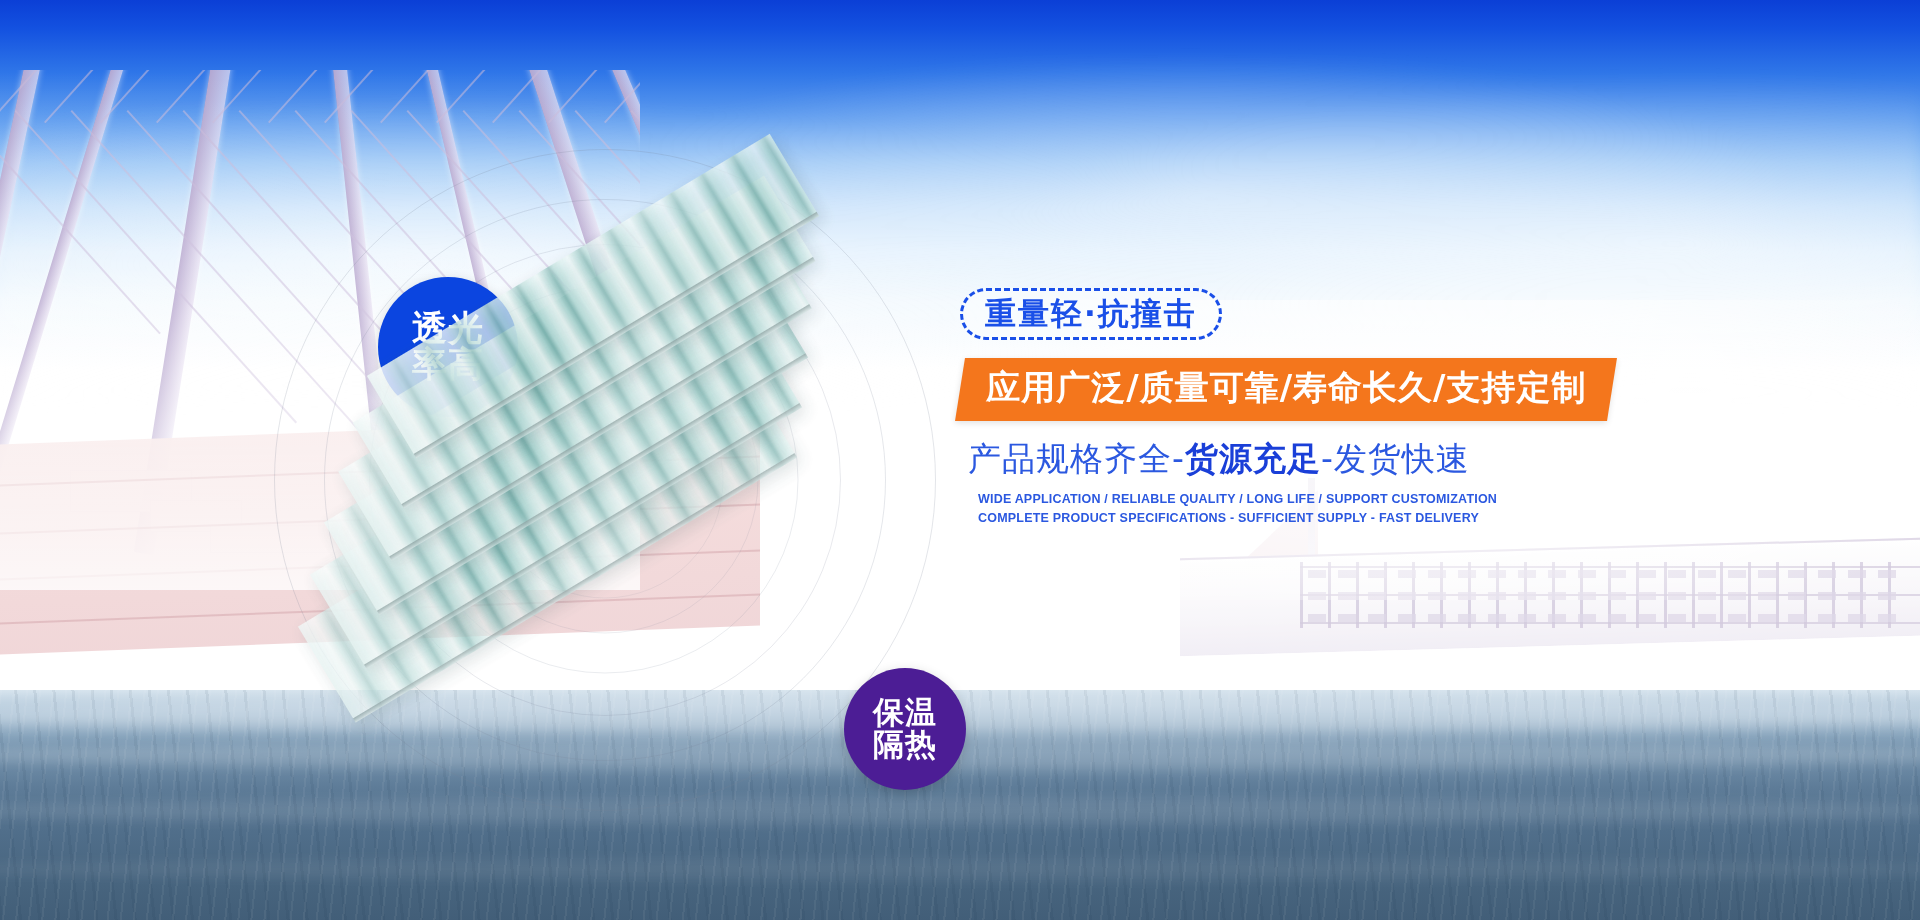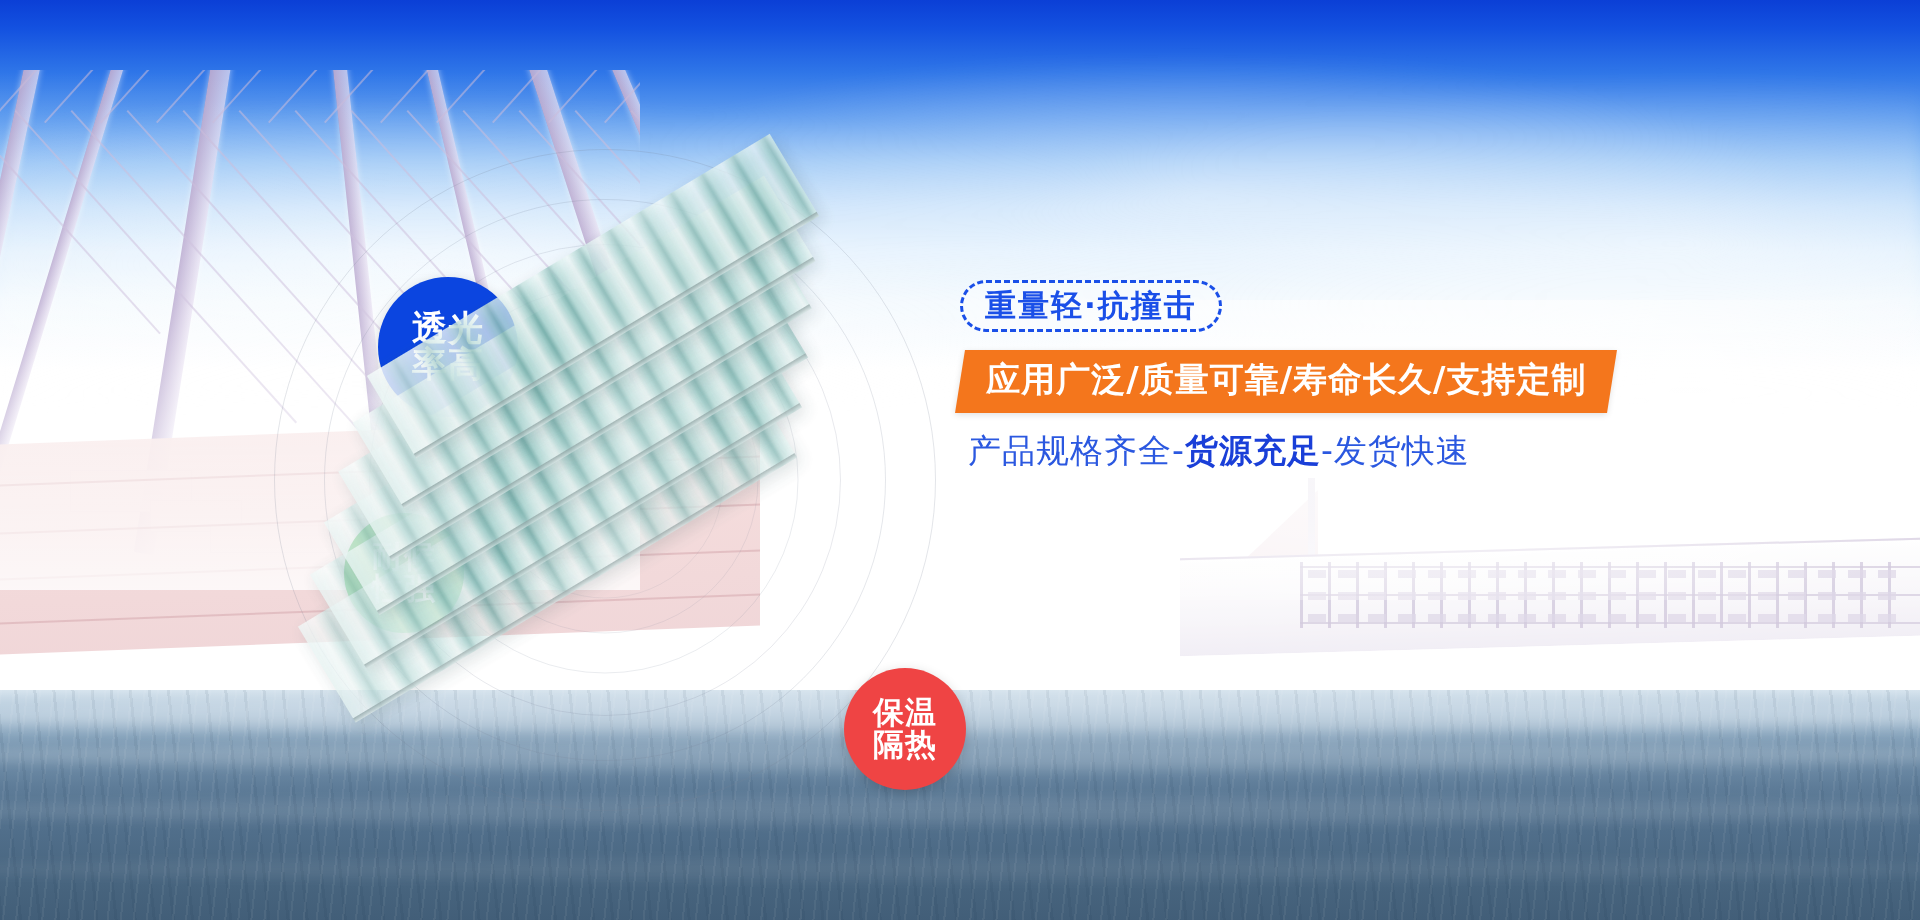--- a/index.html
+++ b/index.html
@@ -167,21 +167,21 @@
     position:absolute;border-radius:50%;
     display:flex;align-items:center;justify-content:center;
     color:#fff;text-align:center;line-height:1.02;
     font-weight:700;letter-spacing:1px;
     box-shadow:0 3px 12px rgba(0,0,0,.16);
     font-family:"DejaVu Sans","Liberation Sans",sans-serif;
   }
   .badge span{display:block;}
 
   
-  .copy{position:absolute;left:960px;top:280px;width:900px;}
+  .copy{position:absolute;left:960px;top:288px;width:900px;}
 
   .pill{
     display:inline-block;
     border:3px dashed #1a4fe8;
     border-radius:30px;
     padding:5px 22px 7px 22px;
     color:#1a4fe8;
     font-size:31px;font-weight:700;letter-spacing:2px;
     font-family:"DejaVu Sans","Liberation Sans",sans-serif;
     line-height:1.1;
@@ -442,28 +442,22 @@
     </div>
 
   <div class="badge" id="badge0" style="left:378px;top:277px;width:140px;height:140px;background:#0b45e0;font-size:35px;">
     <div>
       <span>透光</span>
       <span>率高</span>
     </div>
   </div>
 
 
-  <div class="badge" id="badge2" style="left:344px;top:513px;width:120px;height:120px;background:#18a02a;font-size:31px;">
-    <div>
-      <span>耐候</span>
-      <span>性强</span>
-    </div>
-  </div>
-
-  <div class="badge" id="badge3" style="left:844px;top:668px;width:122px;height:122px;background:#ef4444;font-size:31px;">
+
+  <div class="badge" id="badge3" style="left:844px;top:668px;width:122px;height:122px;background:#4c1d95;font-size:31px;">
     <div>
       <span>保温</span>
       <span>隔热</span>
     </div>
   </div>
 
   <div class="copy">
 
     <div>
       <span class="pill">重量轻·抗撞击</span>
@@ -473,17 +467,21 @@
     <div>
       <div class="orange-bar">
         <span>应用广泛/质量可靠/寿命长久/支持定制</span>
       </div>
     </div>
 
     <div class="subline">
       <span>产品规格齐全-</span><b>货源充足</b><span>-发货快速</span>
     </div>
 
+    <div class="eng">
+      <div>WIDE APPLICATION / RELIABLE QUALITY / LONG LIFE / SUPPORT CUSTOMIZATION</div>
+      <div>COMPLETE PRODUCT SPECIFICATIONS - SUFFICIENT SUPPLY - FAST DELIVERY</div>
+    </div>
 
 
   </div>
 
 </div>
 
 </body></html>

